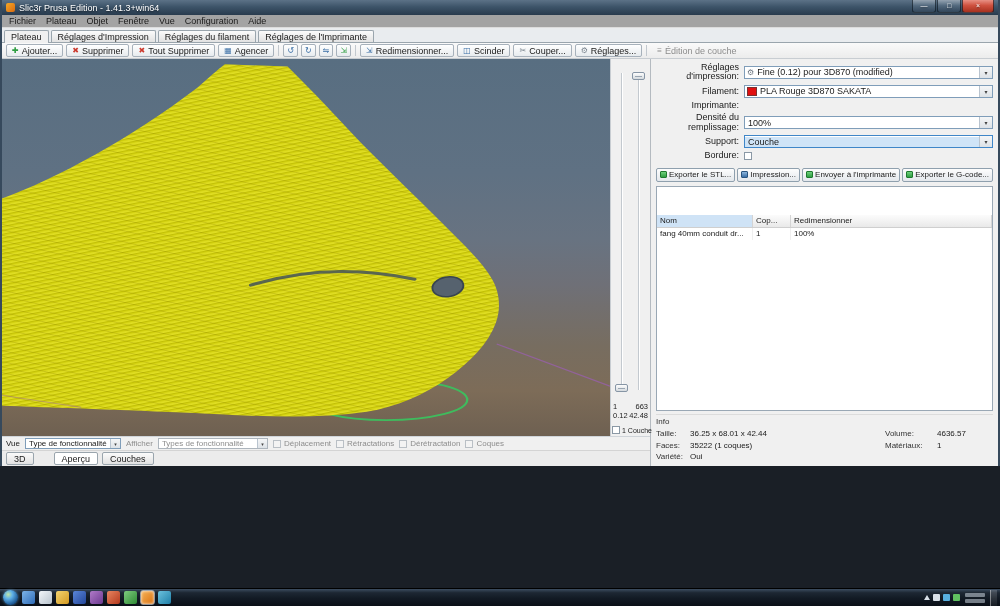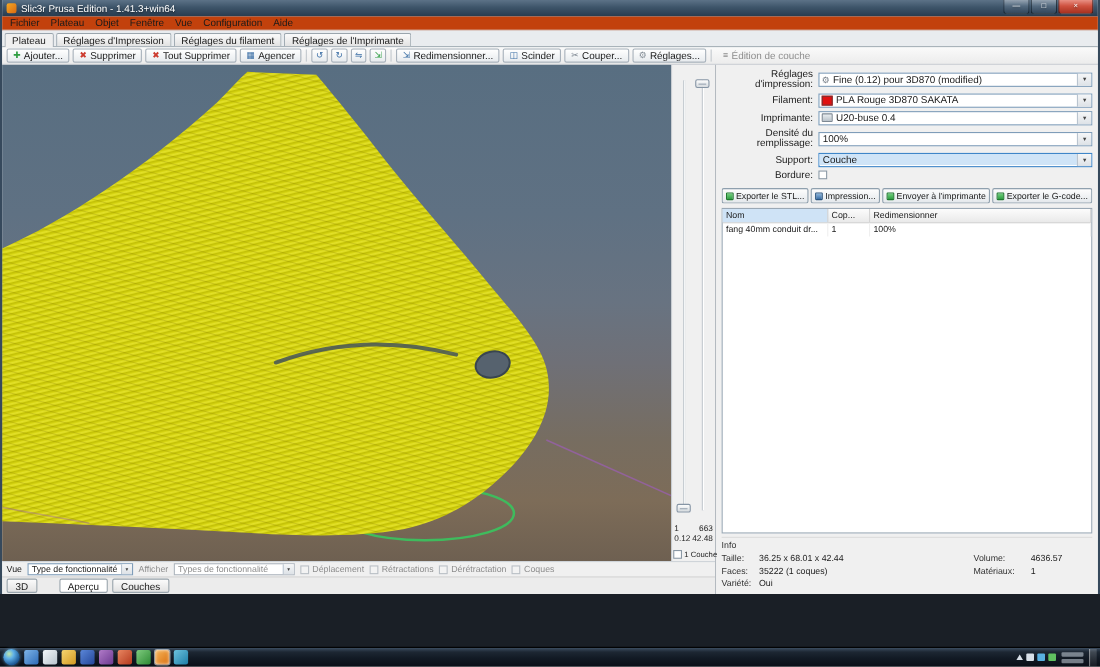--- a/index.html
+++ b/index.html
@@ -1,29 +1,29 @@
 <!DOCTYPE html>
 <html><head>
 <meta charset="utf-8">
 <style>
   * { box-sizing: border-box; margin: 0; padding: 0; }
   html,body { width:1000px; height:606px; overflow:hidden; }
   body { font-family:"Liberation Sans","DejaVu Sans",sans-serif; background:#1a1f26; position:relative; font-size:9px; color:#1a1a1a; }
 
   
-  .window { position:absolute; left:0; top:0; width:1000px; height:540px; display:flex; flex-direction:column; background:#f0f0f0; border-left:2px solid #36495c; border-right:2px solid #36495c; }
+  .window { position:absolute; left:0; top:0; width:1000px; height:466px; display:flex; flex-direction:column; background:#f0f0f0; border-left:2px solid #36495c; border-right:2px solid #36495c; }
 
   .titlebar { height:15px; flex:0 0 15px; background:linear-gradient(180deg,#5c7287 0%,#3d5469 45%,#283b4e 100%); display:flex; align-items:center; padding:0 4px; color:#fff; font-size:9px; text-shadow:0 1px 2px rgba(0,0,0,.6); }
   .app-ico { width:9px; height:9px; border-radius:2px; background:linear-gradient(135deg,#f6a823,#d96a12); margin-right:4px; flex:0 0 9px; }
   .title-text { flex:1; white-space:nowrap; overflow:hidden; }
   .winbtns { display:flex; gap:1px; margin-top:-3px; }
   .wbtn { width:24px; height:13px; border:1px solid rgba(10,20,30,.65); border-top:none; border-radius:0 0 3px 3px; background:linear-gradient(180deg,rgba(255,255,255,.35),rgba(140,160,180,.25) 45%,rgba(60,80,100,.3)); color:#fff; font-size:7px; line-height:11px; text-align:center; }
   .wbtn.close { width:32px; background:linear-gradient(180deg,#e89084,#cf5240 45%,#a7311f); }
 
-  .menubar { height:13px; flex:0 0 13px; background:#c2410c; border-bottom:1px solid #dcdcdc; display:flex; align-items:center; padding-left:2px;text-align:center; }
+  .menubar { height:13px; flex:0 0 13px; background:#a3a3a3; border-bottom:1px solid #dcdcdc; display:flex; align-items:center; padding-left:2px;text-align:center; }
   .menu-item { padding:0 5px; height:100%; display:flex; align-items:center; }
 
   .tabbar { height:15px; flex:0 0 15px; background:#e9ecef; display:flex; align-items:flex-end; padding:2px 2px 0 2px; border-bottom:1px solid #9aa5ad; }
   .tab { font-size:9px; padding:0 6px 1px; background:linear-gradient(#fbfbfb,#e2e2e2); border:1px solid #9aa5ad; border-bottom:none; border-radius:2px 2px 0 0; margin-right:2px; height:12px; line-height:12px; white-space:nowrap; }
   .tab.active { background:#f0f0f0; height:13px; line-height:13px; margin-bottom:-1px; }
 
   .toolbar { height:16px; flex:0 0 16px; background:linear-gradient(#fafafa,#ececec); border-bottom:1px solid #c8cdd2; display:flex; align-items:center; gap:3px; padding:0 4px; }
   .tbtn { display:inline-flex; align-items:center; gap:3px; height:13px; padding:0 5px; border:1px solid #a7b1bb; border-radius:2px; background:linear-gradient(#ffffff,#e7ebee); white-space:nowrap; }
   .tbtn.icon-only { padding:0 3px; }
   .tbtn.flat { border-color:transparent; background:transparent; color:#8d8d8d; }
@@ -87,21 +87,21 @@
   .pr-ico { width:10px; height:8px; flex:0 0 10px; margin-left:2px; background:linear-gradient(#e9edf0,#b9c2ca); border:1px solid #7d8893; border-radius:1px; }
   .gear-ico { margin-left:2px; font-size:8px; color:#6d7680; }
 
   .export-row { display:flex; gap:2px; margin:4px 0 4px; overflow:hidden; }
   .export-btn { display:inline-flex; align-items:center; justify-content:center; gap:2px; height:14px; padding:0 3px; border:1px solid #8fa0ae; border-radius:2px; background:linear-gradient(#fdfdfd,#e4e8ec); font-size:8px; white-space:nowrap; flex:1 1 auto; overflow:hidden; }
   .eb-ico { width:7px; height:7px; flex:0 0 7px; border-radius:1px; }
   .eb-green { background:linear-gradient(#6fd07c,#2f9e42); border:1px solid #1f7a2e; }
   .eb-blue { background:linear-gradient(#8db6dd,#3a6ea5); border:1px solid #2a5580; }
 
   .obj-table { flex:1; min-height:0; background:#fff; border:1px solid #9aa8b5; display:flex; flex-direction:column; margin-bottom:3px; font-size:8px; }
-  .thead { display:flex; flex:0 0 13px; background:linear-gradient(#fcfcfc,#e9e9e9); border-bottom:1px solid #cfcfcf; }
+  .thead { display:flex; flex:0 0 13px; background:linear-gradient(#fcfcfc,#e9e9e9); border-bottom:1px solid #cfcfcf;margin-top:28px; }
   .th { padding:1px 3px; border-right:1px solid #d4d4d4; white-space:nowrap; overflow:hidden; }
   .th.sel { background:#cfe3f6; }
   .th-name { flex:0 0 96px; } .th-cop { flex:0 0 38px; } .th-scale { flex:1; }
   .trow { display:flex; flex:0 0 12px; }
   .td { padding:1px 3px; border-right:1px solid #efefef; white-space:nowrap; overflow:hidden; }
 
   .info-sec { flex:0 0 auto; font-size:8px; border-top:1px solid #dcdcdc; padding-top:2px; }
   .info-title { margin-bottom:2px; color:#333; }
   .info-row { display:flex; line-height:1.45; }
   .il { flex:0 0 34px; color:#333; }
@@ -307,25 +307,20 @@
         <div class="slabel">Filament:</div>
         <div class="combo">
           <span class="swatch"></span>
           <span class="combo-text">PLA Rouge 3D870 SAKATA</span>
           <span class="combo-arrow">▾</span>
         </div>
       </div>
 
       <div class="srow">
         <div class="slabel">Imprimante:</div>
-        <div class="combo">
-          <span class="pr-ico"></span>
-          <span class="combo-text">U20-buse 0.4</span>
-          <span class="combo-arrow">▾</span>
-        </div>
       </div>
 
       <div class="srow">
         <div class="slabel">Densité du remplissage:</div>
         <div class="combo">
           <span class="combo-text">100%</span>
           <span class="combo-arrow">▾</span>
         </div>
       </div>
 

